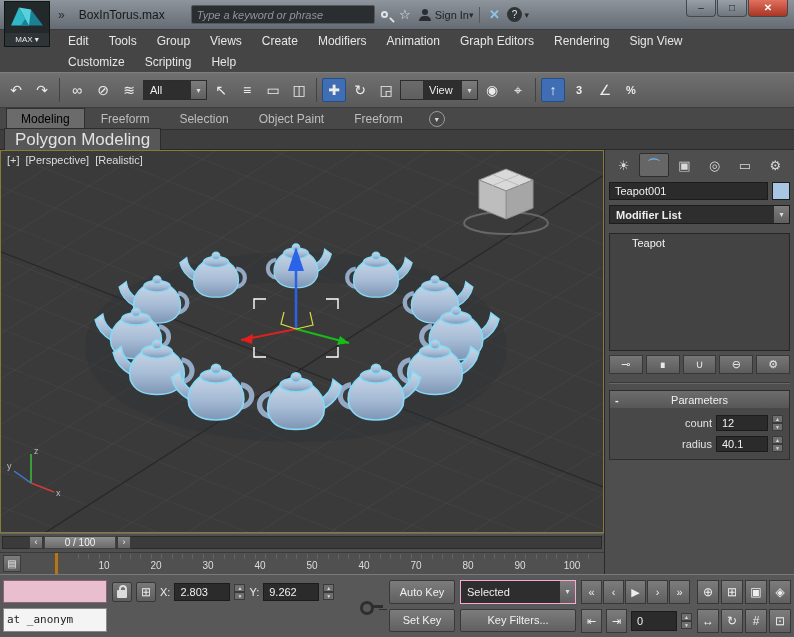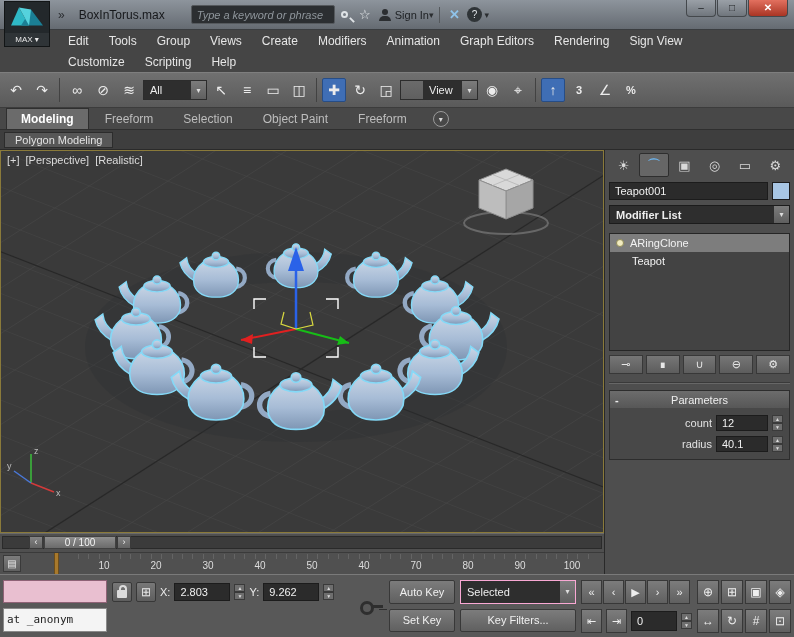--- a/index.html
+++ b/index.html
@@ -7,21 +7,21 @@
   body { font-family:"Liberation Sans", sans-serif; background:#4e4e4e; font-size:12px; }
   .app { width:794px; height:637px; display:flex; flex-direction:column; position:relative; }
 
   
   .titlebar { height:30px; background:linear-gradient(#8d949c,#656b72); display:flex; align-items:center; position:relative; padding-left:58px; border-bottom:1px solid #3a3d40; }
   .app-button { position:absolute; top:1px; left:4px; width:46px; height:46px; z-index:30; background:#23282b; border:1px solid #121516; display:flex; flex-direction:column; cursor:pointer; }
   .app-button svg { flex:1; }
   .app-label { height:13px; background:#2f3437; color:#e8e8e8; font-size:8px; display:flex; align-items:center; justify-content:center; gap:2px; }
   .overflow { color:#2a2d30; font-size:12px; margin-right:14px; cursor:pointer; }
   .wtitle { color:#16181b; font-size:12px; margin-right:26px; white-space:nowrap; }
-  .searchbox { width:144px; height:19px; background:#2b2e31; border:1px solid #55595d; border-radius:2px; display:flex; align-items:center; padding:0 5px; }
+  .searchbox { width:184px; height:19px; background:#2b2e31; border:1px solid #55595d; border-radius:2px; display:flex; align-items:center; padding:0 5px; }
   .searchbox input { width:100%; background:transparent; border:none; outline:none; color:#cfd3d6; font-size:11px; font-style:italic; font-family:"Liberation Sans",sans-serif; }
   .searchbox input::placeholder { color:#8f969c; font-style:italic; }
   .tb-ic { display:flex; align-items:center; justify-content:center; width:20px; height:20px; color:#e6e9ec; font-size:13px; cursor:pointer; }
   .tb-text { color:#1d2023; font-size:11px; cursor:pointer; }
   .tb-caret { color:#2a2d30; font-size:9px; cursor:pointer; }
   .tb-sep { width:1px; height:16px; background:#55595d; margin:0 5px; }
   .search-glyph { width:7px; height:7px; border:2px solid #dfe3e6; border-radius:50%; position:relative; }
   .search-glyph:after { content:""; position:absolute; left:6px; top:6px; width:6px; height:2px; background:#dfe3e6; transform:rotate(45deg); }
   .person-glyph { position:relative; width:12px; height:12px; }
   .person-glyph:before { content:""; position:absolute; top:0; left:3px; width:6px; height:6px; border-radius:50%; background:#2b2e31; }
@@ -44,24 +44,24 @@
   .tool-btn.active { background:#3f6eb5; border-color:#274d86; }
   .tool-sep { width:1px; height:24px; background:#424242; margin:0 3px; }
   .dd { display:flex; height:20px; border:1px solid #2c2c2c; cursor:pointer; }
   .dd-val { background:#2e2e2e; color:#eee; font-size:11px; display:flex; align-items:center; padding:0 6px; flex:1; white-space:nowrap; }
   .dd-btn { width:15px; background:linear-gradient(#7c7c7c,#5f5f5f); color:#ddd; font-size:8px; display:flex; align-items:center; justify-content:center; }
   .dd.w-all { width:64px; } .dd.w-view { width:78px;padding-left:22px; }
 
   
   .ribbon-tabs { height:22px; background:#484848; display:flex; align-items:flex-end; padding-left:6px; gap:2px; border-bottom:1px solid #2f2f2f; }
   .rtab { color:#bdbdbd; font-size:12px; padding:3px 14px; cursor:pointer; }
-  .rtab.active { background:#6b6b6b; color:#ffffff; border:1px solid #2f2f2f; border-bottom:none;font-weight:bold; }
+  .rtab.active { background:#6b6b6b; color:#000000; border:1px solid #2f2f2f; border-bottom:none; }
   .ribbon-circle { width:16px; height:16px; border-radius:50%; border:1px solid #9a9a9a; color:#d8d8d8; font-size:8px; display:flex; align-items:center; justify-content:center; margin:0 0 2px 10px; cursor:pointer; }
   .panelbar { height:20px; background:#3e3e3e; display:flex; align-items:center; padding-left:4px; border-bottom:1px solid #2a2a2a; }
-  .panel-tab { background:#575757; border:1px solid #2c2c2c; color:#e2e2e2; font-size:11px; padding:1px 10px; cursor:pointer; }
+  .panel-tab { background:#575757; border:1px solid #2c2c2c; color:#e2e2e2; font-size:17px; padding:1px 10px; cursor:pointer; }
 
   
   .main { flex:1; display:flex; background:#242424; }
   .vp-col { width:604px; display:flex; flex-direction:column; }
   .viewport { height:383px; position:relative; background:#3a3a3a; border:1px solid #8a7a3a; }
   .vp-label { position:absolute; top:3px; left:6px; color:#dcdcdc; font-size:11px; display:flex; gap:6px; z-index:5; }
   .vp-label span { cursor:pointer; }
 
   
   .timeslider { height:19px; background:#4f4f4f; position:relative; border-top:1px solid #6a6a6a; }
@@ -366,24 +366,20 @@
         <div class="field name-field">Teapot001</div>
         <div class="swatch"></div>
       </div>
 
       <div class="modlist">
         <span class="dd-val">Modifier List</span>
         <span class="dd-btn">▾</span>
       </div>
 
       <div class="stack">
-        <div class="stack-row sel">
-          <span class="bulb"></span>
-          <span>ARingClone</span>
-        </div>
         <div class="stack-row child">
           <span>Teapot</span>
         </div>
       </div>
 
       <div class="stack-btns">
         <span class="sbtn">⊸</span>
         <span class="sbtn">∎</span>
         <span class="sbtn">∪</span>
         <span class="sbtn">⊖</span>

